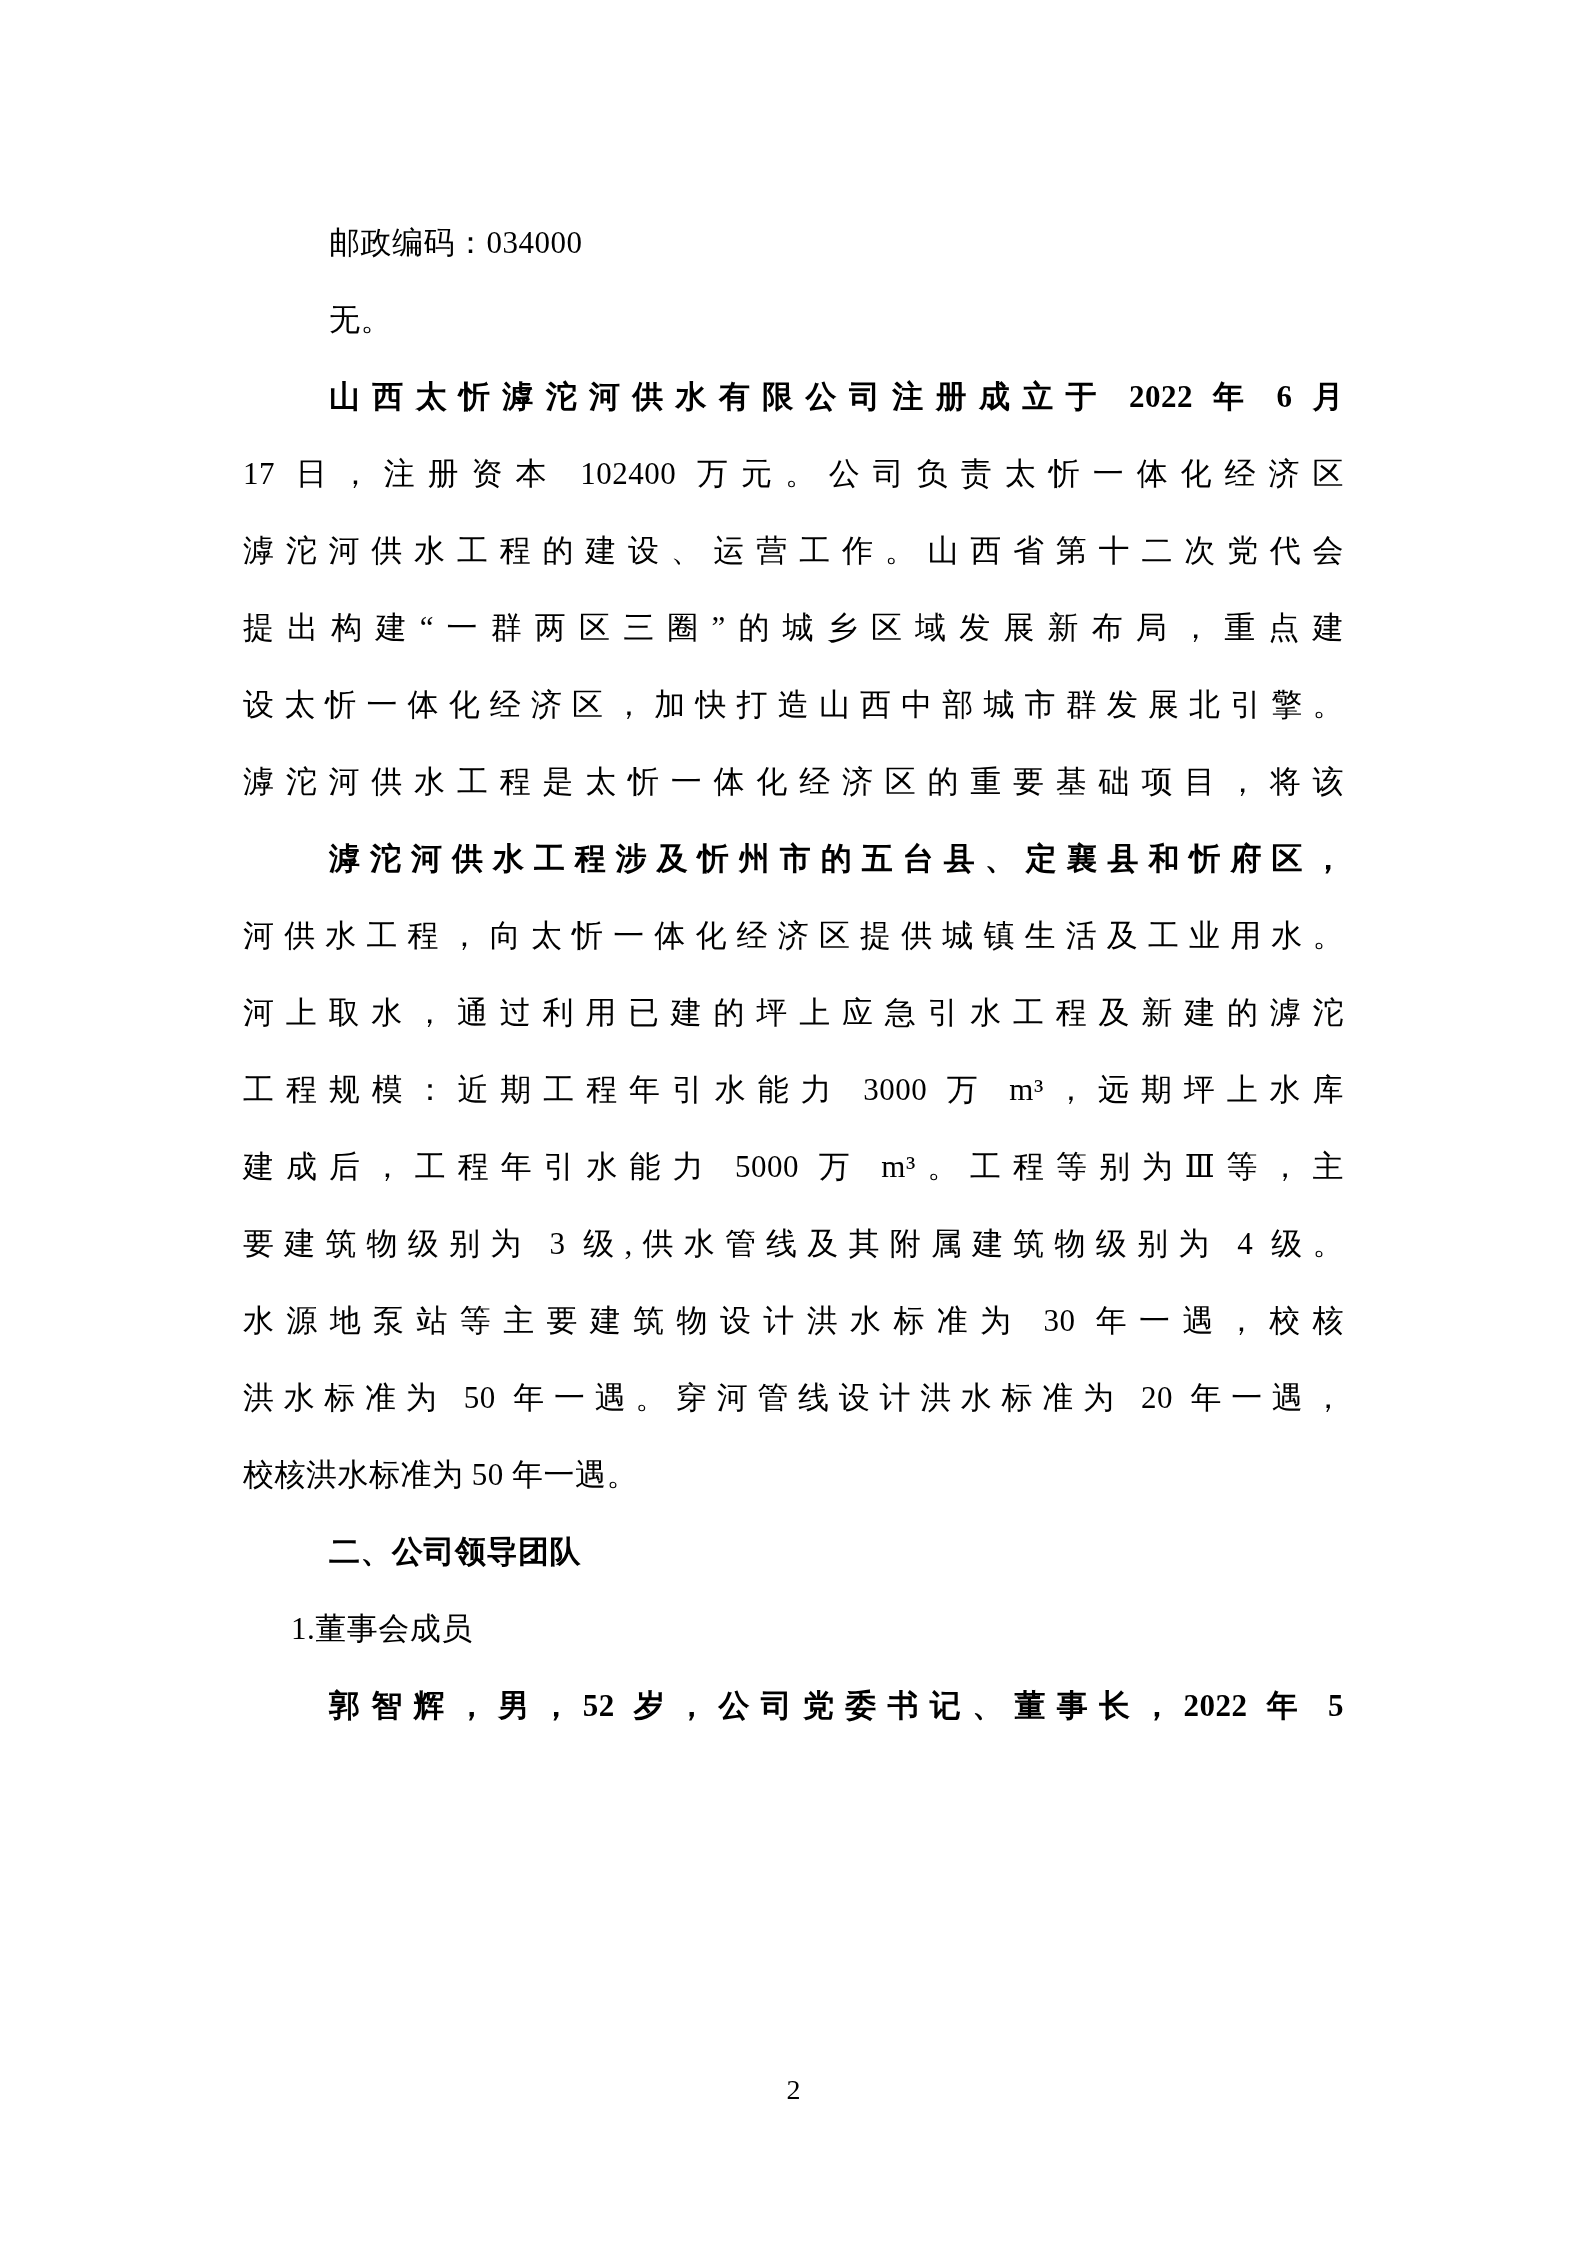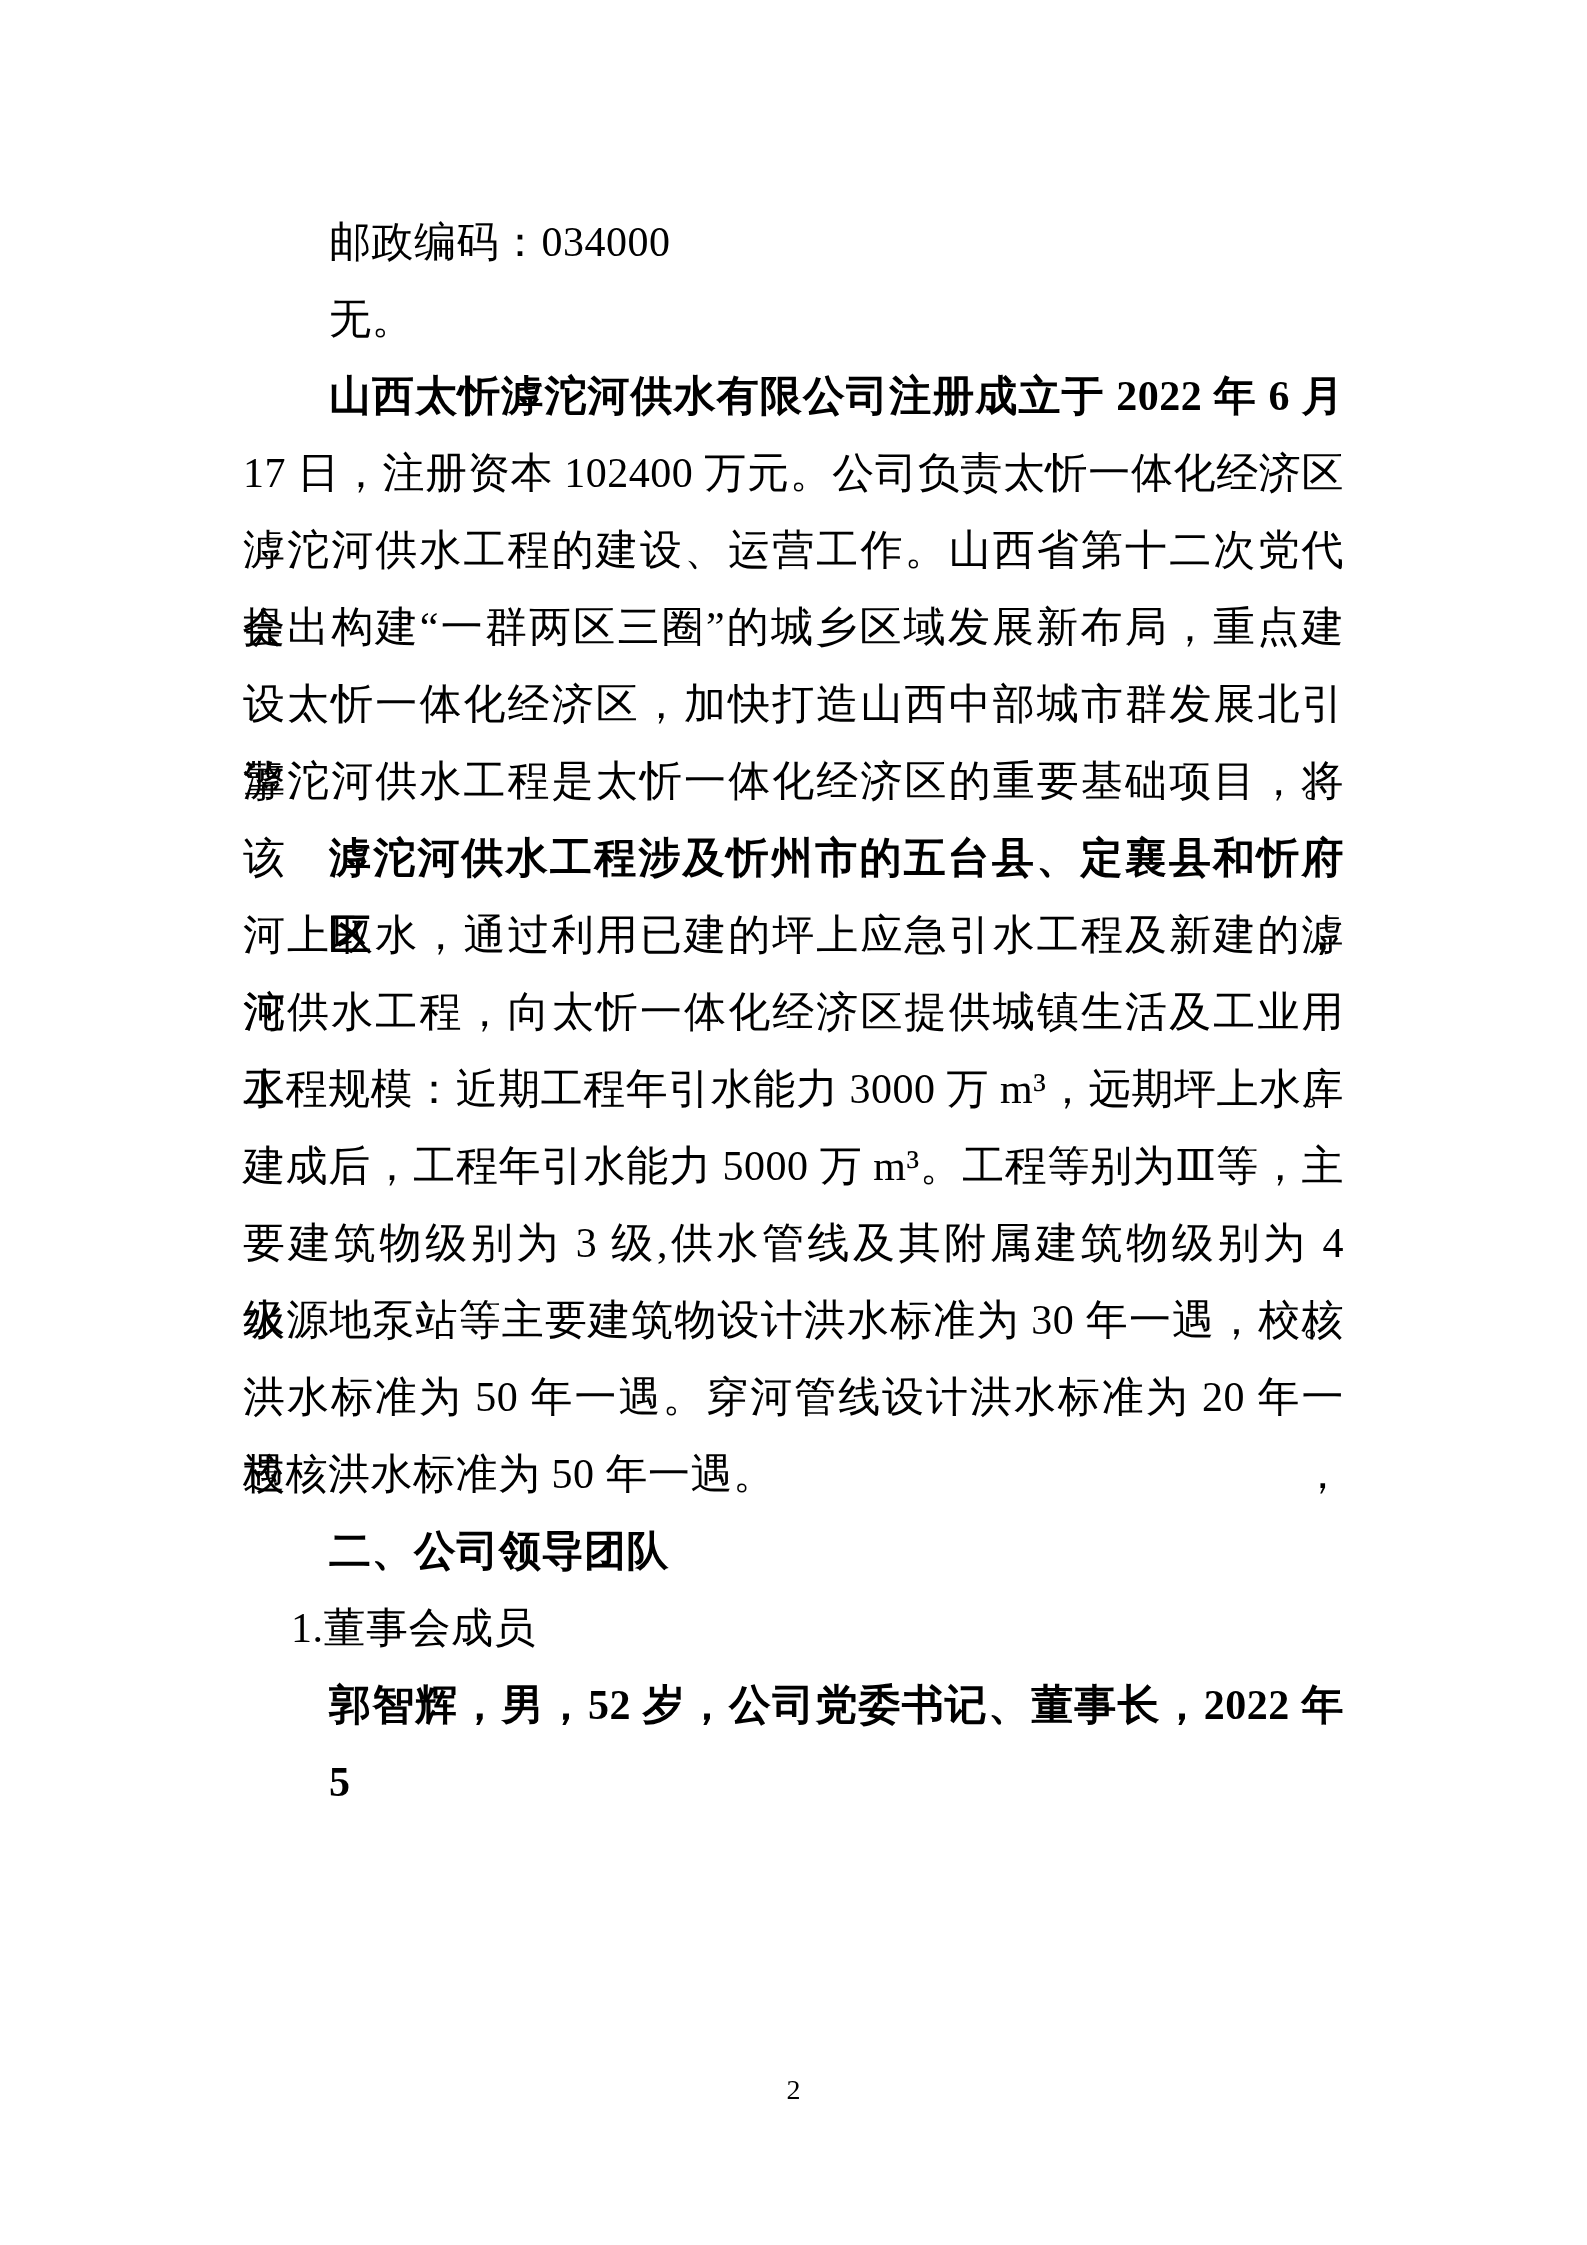--- a/index.html
+++ b/index.html
@@ -18,21 +18,21 @@
   }
   .doc-body {
     position: absolute;
     top: 204px;
     left: 243px;
     width: 1101px;
   }
   .line {
     height: 77px;
     line-height: 77px;
-    font-size: 42px;
+    font-size: 31px;
     white-space: nowrap;
     letter-spacing: 0.5px;
   }
   
   .line.fill {
     white-space: normal;
     text-align: justify;
     text-align-last: justify;
   }
   .indent-2 { padding-left: 86px; }
@@ -57,22 +57,22 @@
   <div class="doc-body">
     <div class="line indent-2">邮政编码：034000</div>
     <div class="line indent-2">无。</div>
     <div class="line indent-2 fill">山西太忻滹沱河供水有限公司注册成立于 2022 年 6 月</div>
     <div class="line fill">17 日，注册资本 102400 万元。公司负责太忻一体化经济区</div>
     <div class="line fill">滹沱河供水工程的建设、运营工作。山西省第十二次党代会</div>
     <div class="line fill">提出构建“一群两区三圈”的城乡区域发展新布局，重点建</div>
     <div class="line fill">设太忻一体化经济区，加快打造山西中部城市群发展北引擎。</div>
     <div class="line fill">滹沱河供水工程是太忻一体化经济区的重要基础项目，将该</div>
     <div class="line indent-2 fill">滹沱河供水工程涉及忻州市的五台县、定襄县和忻府区，</div>
+    <div class="line fill">河供水工程，向太忻一体化经济区提供城镇生活及工业用水。</div>
     <div class="line fill">河上取水，通过利用已建的坪上应急引水工程及新建的滹沱</div>
-    <div class="line fill">河供水工程，向太忻一体化经济区提供城镇生活及工业用水。</div>
     <div class="line fill">工程规模：近期工程年引水能力 3000 万 m³，远期坪上水库</div>
     <div class="line fill">建成后，工程年引水能力 5000 万 m³。工程等别为Ⅲ等，主</div>
     <div class="line fill">要建筑物级别为 3 级,供水管线及其附属建筑物级别为 4 级。</div>
     <div class="line fill">水源地泵站等主要建筑物设计洪水标准为 30 年一遇，校核</div>
     <div class="line fill">洪水标准为 50 年一遇。穿河管线设计洪水标准为 20 年一遇，</div>
     <div class="line">校核洪水标准为 50 年一遇。</div>
     <div class="line indent-2 bold">二、公司领导团队</div>
     <div class="line indent-1">1.董事会成员</div>
     <div class="line indent-2 fill">郭智辉，男，52 岁，公司党委书记、董事长，2022 年 5</div>
   </div>

